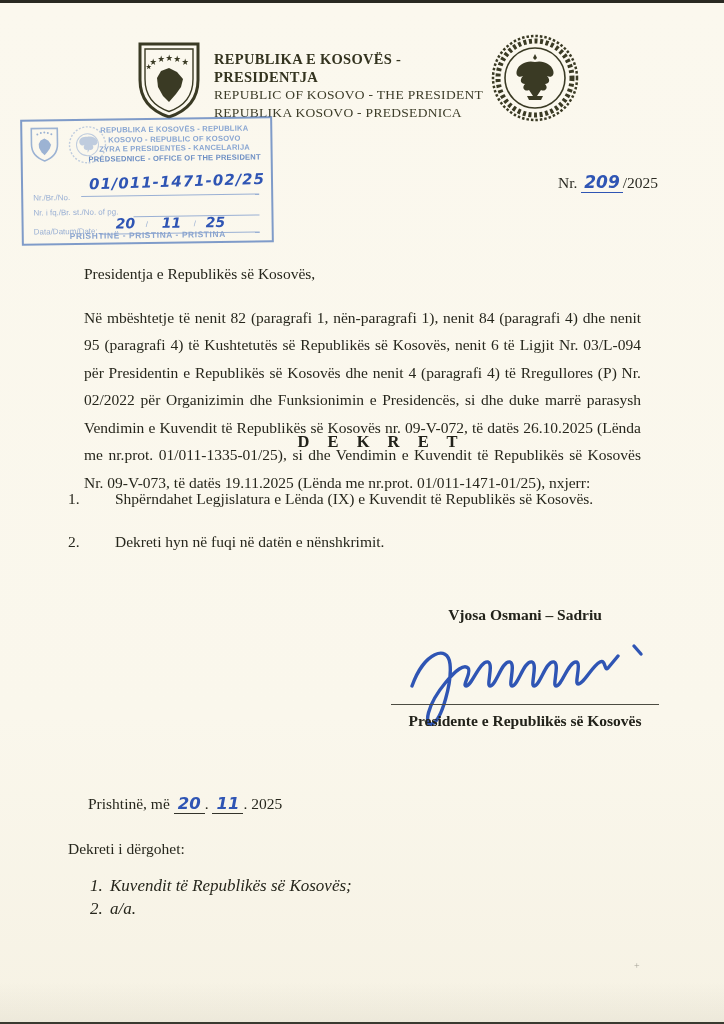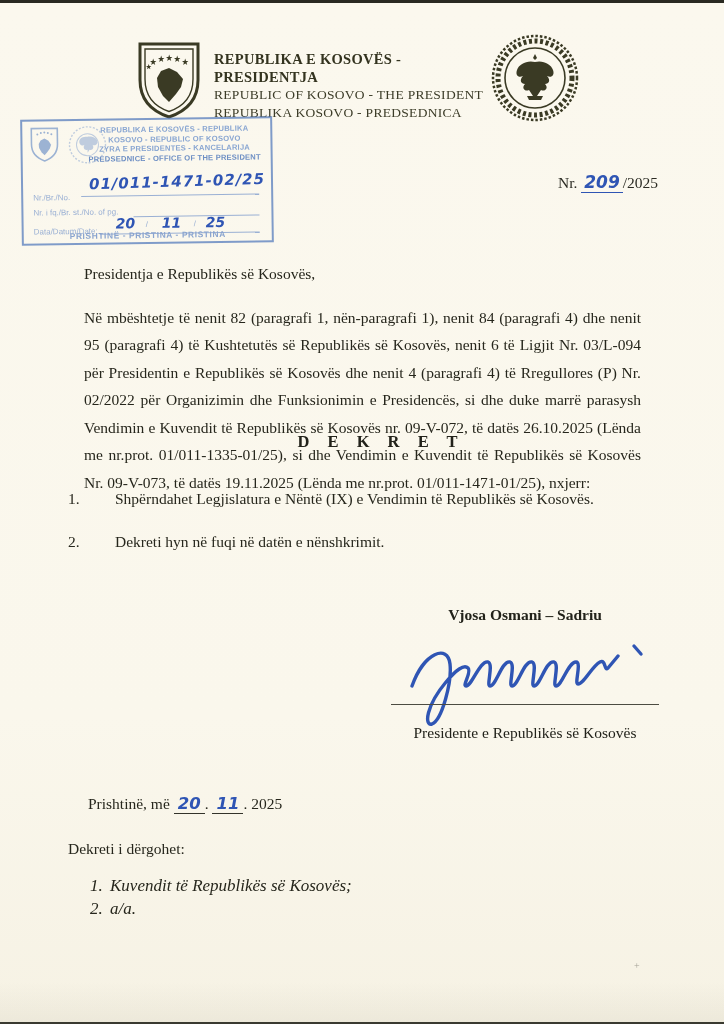--- a/index.html
+++ b/index.html
@@ -69,21 +69,21 @@
 
   .decree-item{position:absolute;left:68px;width:589px;font-size:15.5px;color:#26261c;}
   .decree-item .num{display:inline-block;width:47px;}
 
   
   .sig-name{position:absolute;left:390px;top:606px;width:270px;text-align:center;
     font-weight:bold;font-size:15.5px;color:#22221a;}
   .sig-svg{position:absolute;left:398px;top:636px;}
   .sig-line{position:absolute;left:391px;top:704px;width:268px;border-top:1.6px solid #4c4c42;}
   .sig-title{position:absolute;left:390px;top:712px;width:270px;text-align:center;
-    font-weight:normal;font-size:15.5px;color:#22221a;margin-top:12px;}
+    font-weight:bold;font-size:15.5px;color:#22221a;}
 
   
   .date-line{position:absolute;left:68px;top:794px;font-size:15.5px;color:#26261c;margin-left:20px;}
   .date-line .hand{font-size:16.5px;padding:0 4px;border-bottom:1.5px solid #33332a;}
 
   
   .dist-head{position:absolute;left:68px;top:840px;font-size:15.5px;color:#26261c;}
   .dist-list{position:absolute;left:90px;top:874px;font-size:17px;font-style:italic;
     color:#26261c;line-height:23px;}
   .dist-list .num{display:inline-block;width:20px;}
@@ -185,21 +185,21 @@
   </div>
 
   <div class="body-block">
     <p class="intro-line">Presidentja e Republikës së Kosovës,</p>
     <p>Në mbështetje të nenit 82 (paragrafi 1, nën-paragrafi 1), nenit 84 (paragrafi 4) dhe nenit 95 (paragrafi 4) të Kushtetutës së Republikës së Kosovës, nenit 6 të Ligjit Nr. 03/L-094 për Presidentin e Republikës së Kosovës dhe nenit 4 (paragrafi 4) të Rregullores (P) Nr. 02/2022 për Organizimin dhe Funksionimin e Presidencës, si dhe duke marrë parasysh Vendimin e Kuvendit të Republikës së Kosovës nr. 09-V-072, të datës 26.10.2025 (Lënda me nr.prot. 01/011-1335-01/25), si dhe Vendimin e Kuvendit të Republikës së Kosovës Nr. 09-V-073, të datës 19.11.2025 (Lënda me nr.prot. 01/011-1471-01/25), nxjerr:</p>
   </div>
 
   <div class="decree-title">D E K R E T</div>
 
   <div class="decree-item" style="top:490px;">
-    <span class="num">1.</span><span>Shpërndahet Legjislatura e Nëntë (IX) e Vendimin të Republikës së Kosovës.</span>
+    <span class="num">1.</span><span>Shpërndahet Legjislatura e Lënda (IX) e Kuvendit të Republikës së Kosovës.</span>
   </div>
   <div class="decree-item" style="top:533px;">
     <span class="num">2.</span><span>Dekreti hyn në fuqi në datën e nënshkrimit.</span>
   </div>
 
   <div class="sig-name">Vjosa Osmani – Sadriu</div>
   <div class="sig-svg">
     <svg width="272" height="92" viewBox="0 0 272 92">
       <g fill="none" stroke="#2f55b4" stroke-width="3.4" stroke-linecap="round" stroke-linejoin="round">
         <path d="M14 50 C26 16 50 8 52 28 C54 46 44 84 34 88 C26 90 28 70 48 46 C58 34 66 28 70 32 C74 36 64 50 68 50 C74 50 82 24 90 26 C96 28 88 50 92 50 C98 50 104 24 112 26 C118 28 110 50 114 50 C120 50 126 24 134 26 C140 28 132 50 136 50 C142 50 148 24 156 26 C162 28 154 50 158 50 C164 50 170 26 178 26 C184 26 176 48 180 48 C186 48 194 30 202 26 C208 23 206 36 210 32 L220 20"></path>

